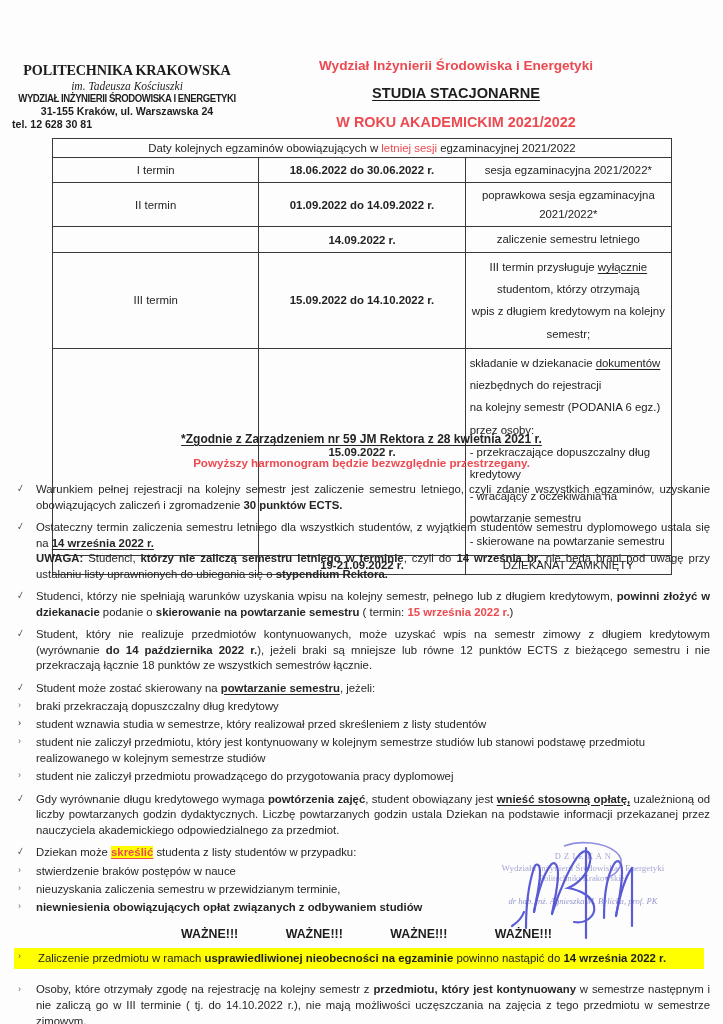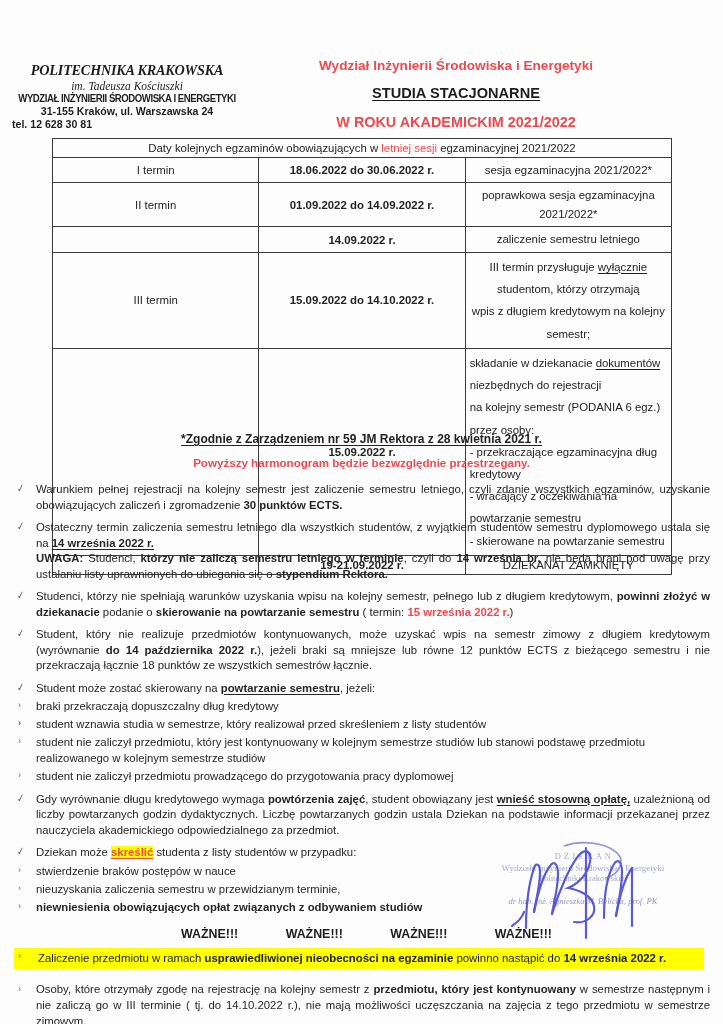--- a/index.html
+++ b/index.html
@@ -47,21 +47,20 @@
     text-align: center;
     line-height: 1.22;
     color: #1d1d1d;
   }
   .lh-1 {
     font-family: "Liberation Serif", serif;
     font-weight: bold;
     font-size: 14.2px;
     letter-spacing: -0.2px;
     white-space: nowrap;
-    font-style: italic;
   }
   .lh-2 {
     font-family: "Liberation Serif", serif;
     font-style: italic;
     font-size: 11.5px;
   }
   .lh-3 {
     font-size: 9.6px;
     font-weight: bold;
     letter-spacing: -0.45px;
@@ -344,21 +343,21 @@
             <div>wpis z długiem kredytowym na kolejny semestr;</div>
           </td>
         </tr>
 
         <tr>
           <td class="col-term"></td>
           <td class="col-date date-cell">15.09.2022 r.</td>
           <td class="col-desc desc-multi">
             <div><span>składanie w dziekanacie </span><span class="u">dokumentów</span><span> niezbędnych do rejestracji</span></div>
             <div>na kolejny semestr (PODANIA 6 egz.) przez osoby:</div>
-            <div>- przekraczające egzaminacyjna dług kredytowy</div>
+            <div>- przekraczające dopuszczalny dług kredytowy</div>
             <div>- wracający z oczekiwania na powtarzanie semestru</div>
             <div>- skierowane na powtarzanie semestru</div>
           </td>
         </tr>
 
         <tr>
           <td class="col-term"></td>
           <td class="col-date date-cell">19-21.09.2022 r.</td>
           <td class="col-desc big-cell">DZIEKANAT ZAMKNIĘTY</td>
         </tr>

